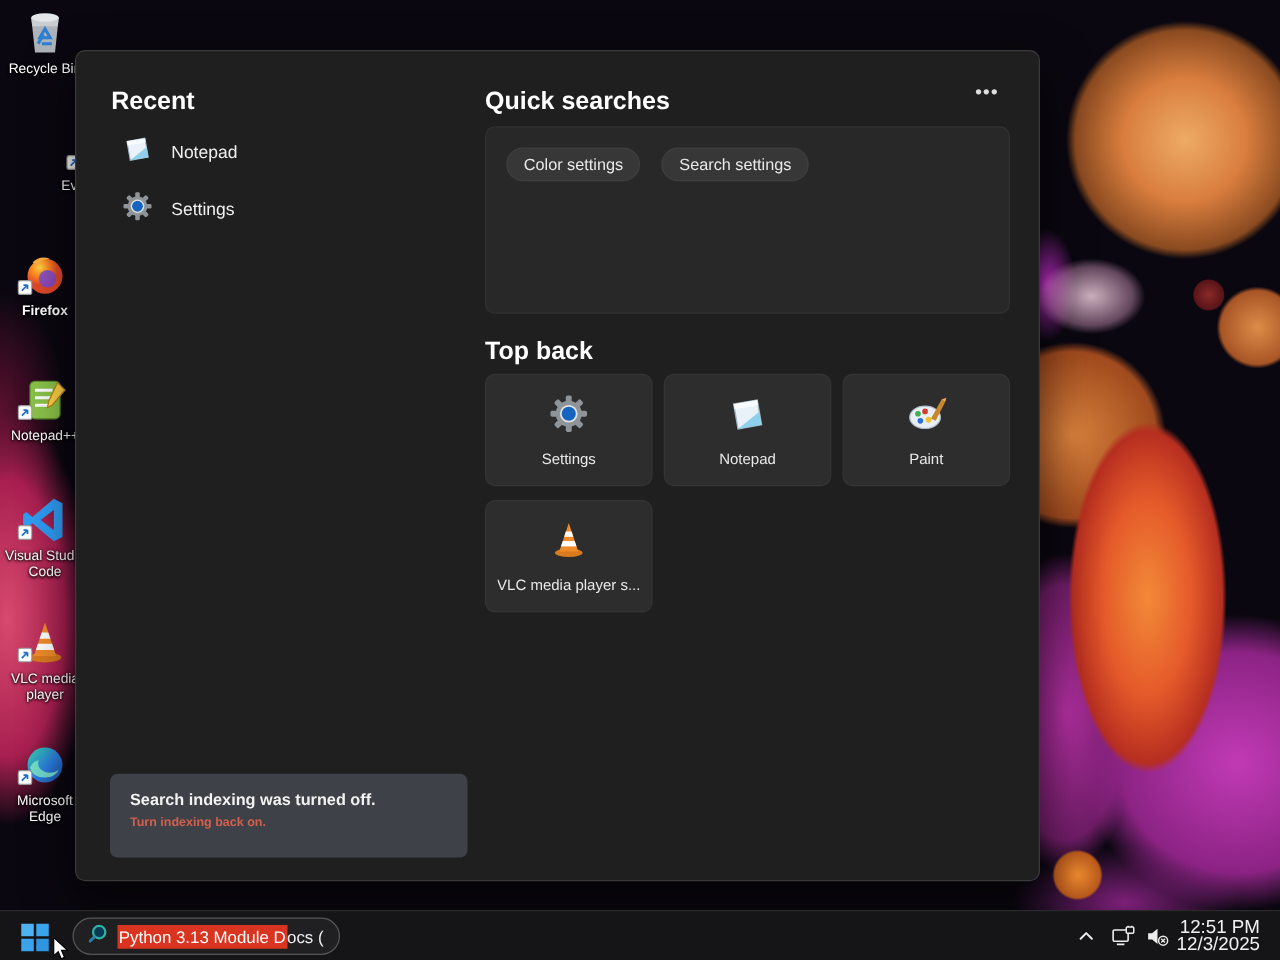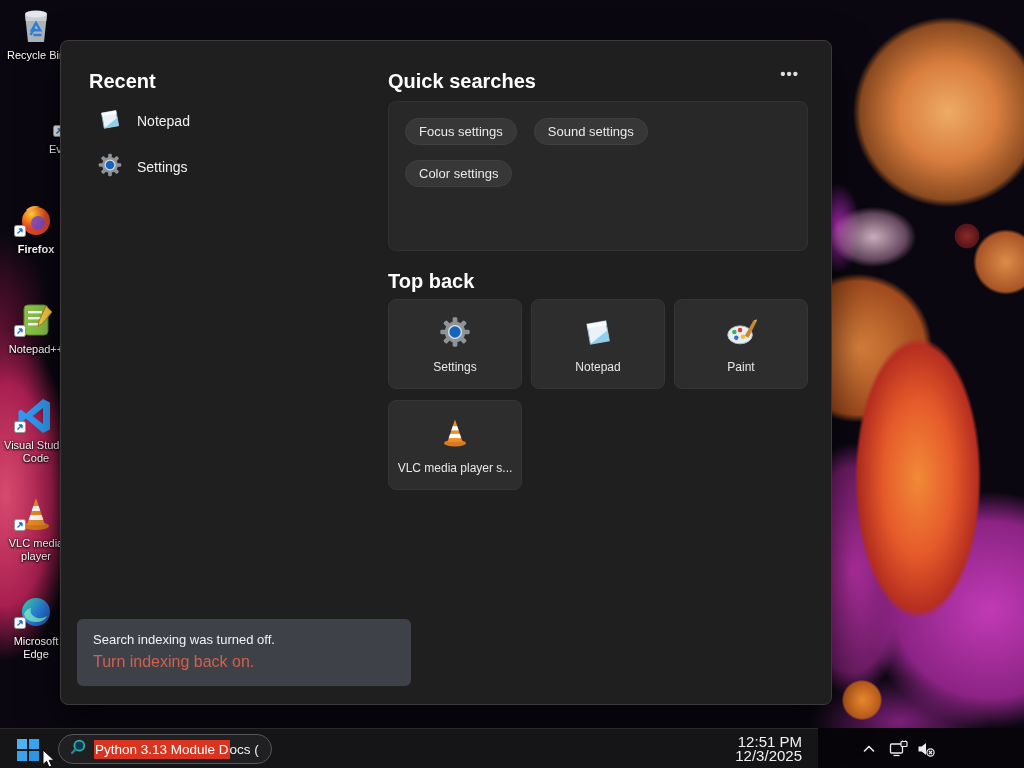--- a/index.html
+++ b/index.html
@@ -46,27 +46,27 @@
     background:#282828; border:1px solid #323232; border-radius:8px; padding:16px; }
   .qs-row { display:flex; gap:17px; margin-bottom:15px; }
   .pill { height:27px; padding:0 13px; display:flex; align-items:center; background:#373737;
     border:1px solid #404040; border-radius:14px; color:#e9e9e9; font-size:13px; white-space:nowrap; }
   .tiles { position:absolute; left:327px; top:258px; display:grid;
     grid-template-columns:repeat(3,134px); grid-auto-rows:90px; gap:11px 9px; }
   .tile { background:#2d2d2d; border:1px solid #353535; border-radius:8px; display:flex;
     flex-direction:column; align-items:center; justify-content:center; gap:7px; overflow:hidden; }
   .tile.selected { border:2px solid #ffffff; background:#303030; }
   .tile .tlbl { font-size:12px; color:#e8e8e8; white-space:nowrap; max-width:124px; overflow:hidden; }
-  .notice { position:absolute; left:16px; top:578px; width:334px; height:67px; background:#3e4248;
-    border-radius:6px; padding:13px 16px; }
+  .notice { position:absolute; left:27px; top:578px; width:286px; height:67px; background:#3e4248;
+    border-radius:6px; padding:13px 16px;font-weight:bold; }
   .notice .n1 { font-size:13px; color:#f2f2f2; }
-  .notice .n2 { font-size:16px; color:#d1604d; margin-top:6px; }
+  .notice .n2 { font-size:10px; color:#d1604d; margin-top:6px; }
 
   
-  .taskbar { position:absolute; left:0; bottom:0; width:818px; height:40px;
+  .taskbar { position:absolute; left:0; bottom:0; width:1024px; height:40px;
     background:#151517; border-top:1px solid #2a2a2c; }
   .start-btn { position:absolute; left:16px; top:9px; width:24px; height:24px; }
   .search-pill { position:absolute; left:58px; top:5px; width:214px; height:30px;
     background:#202022; border:1px solid #555; border-radius:15px; display:flex;
     align-items:center; padding:0 10px; gap:7px; overflow:hidden; }
   .search-text { font-size:13.5px; white-space:pre; }
   .seg-sel { background:#d8341f; color:#fff; padding:2px 1px; }
   .seg-rest { color:#f0f0f0; }
   .tray-icon { position:absolute; top:11px; }
   .clock { position:absolute; right:16px; top:6px; text-align:right; color:#f0f0f0;
@@ -253,25 +253,22 @@
       </span>
       <span class="rlbl">Settings</span>
     </div>
 
     <div class="sec-header" style="left:327px; top:29px;text-align:center;">Quick searches</div>
 
     <div class="more-btn">•••</div>
 
     <div class="qs-card">
       <div class="qs-row">
-        <div class="pill">Focus settings</div>
-        <div class="pill">Sound settings</div>
-      </div>
-      <div class="qs-row">
         <div class="pill">Color settings</div>
+        <div class="pill">Search settings</div>
       </div>
     </div>
 
     <div class="sec-header" style="left:327px; top:229px;">Top back</div>
 
     <div class="tiles">
 
       <div class="tile">
         <span>
           <svg width="34" height="34" viewBox="0 0 36 36">

